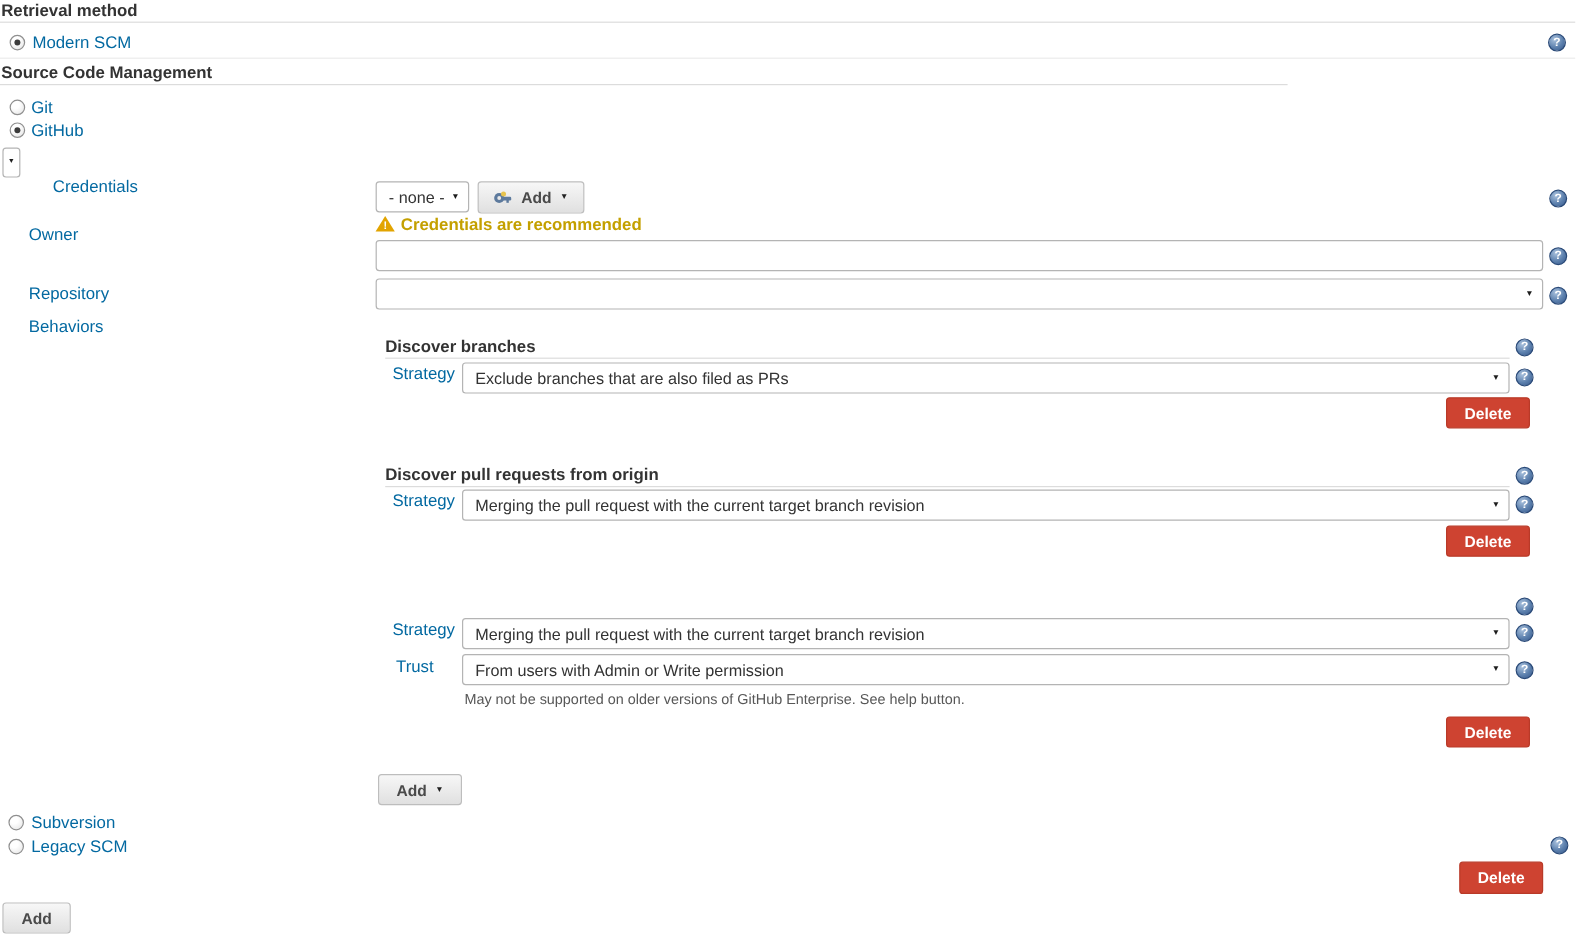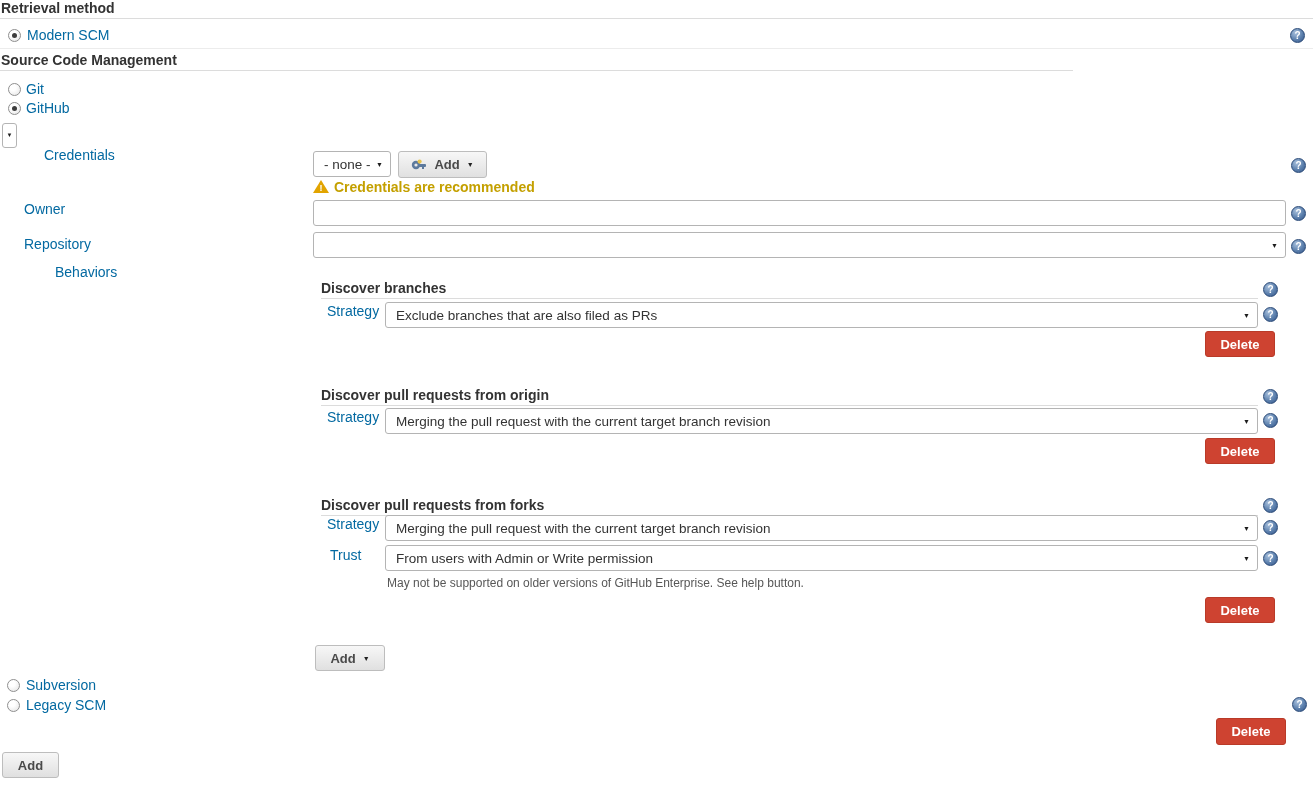--- a/index.html
+++ b/index.html
@@ -104,32 +104,32 @@
     <span>Add</span>
     <span class="caret">▼</span>
   </button>
   <span class="abs help" style="left:1291px; top:158px;">?</span>
 
   <span class="abs warn-tri" style="left:313px; top:180px;">
     <span class="bang">!</span>
   </span>
   <span class="abs warn-text" style="left:334px; top:179px;">Credentials are recommended</span>
 
-  <span class="abs lbl" style="left:24px; top:201px;">Owner</span>
+  <span class="abs lbl" style="left:24px; top:187px;">Owner</span>
   <input class="abs txt" style="left: 313px; top: 200px; width: 973px; height: 26px;" value="">
   <span class="abs help" style="left:1291px; top:206px;">?</span>
 
   <span class="abs lbl" style="left:24px; top:236px;">Repository</span>
   <div class="abs sel" style="left:313px; top:232px; width:973px; height:26px;">
     <span></span>
     <span class="caret">▼</span>
   </div>
   <span class="abs help" style="left:1291px; top:239px;">?</span>
 
-  <span class="abs lbl" style="left:24px; top:264px;margin-left:31px;">Behaviors</span>
+  <span class="abs lbl" style="left:24px; top:264px;">Behaviors</span>
 
   <div class="abs section-title" style="left:321px; top:280px; width:937px;">Discover branches</div>
   <span class="abs help" style="left:1263px; top:282px;">?</span>
   <span class="abs lbl" style="left:327px; top:303px;">Strategy</span>
   <div class="abs sel" style="left:385px; top:302px; width:873px; height:26px;">
     <span>Exclude branches that are also filed as PRs</span>
     <span class="caret">▼</span>
   </div>
   <span class="abs help" style="left:1263px; top:307px;">?</span>
   <button class="abs btn-danger" style="left:1205px; top:331px; width:70px; height:26px;">Delete</button>
@@ -137,21 +137,20 @@
   <div class="abs section-title" style="left:321px; top:387px; width:937px;">Discover pull requests from origin</div>
   <span class="abs help" style="left:1263px; top:389px;">?</span>
   <span class="abs lbl" style="left:327px; top:409px;">Strategy</span>
   <div class="abs sel" style="left:385px; top:408px; width:873px; height:26px;">
     <span>Merging the pull request with the current target branch revision</span>
     <span class="caret">▼</span>
   </div>
   <span class="abs help" style="left:1263px; top:413px;">?</span>
   <button class="abs btn-danger" style="left:1205px; top:438px; width:70px; height:26px;">Delete</button>
 
-  <div class="abs section-title" style="left:321px; top:497px; width:937px;">Discover pull requests from forks</div>
   <span class="abs help" style="left:1263px; top:498px;">?</span>
   <span class="abs lbl" style="left:327px; top:516px;">Strategy</span>
   <div class="abs sel" style="left:385px; top:515px; width:873px; height:26px;">
     <span>Merging the pull request with the current target branch revision</span>
     <span class="caret">▼</span>
   </div>
   <span class="abs help" style="left:1263px; top:520px;">?</span>
   <span class="abs lbl" style="left:330px; top:547px;">Trust</span>
   <div class="abs sel" style="left:385px; top:545px; width:873px; height:26px;">
     <span>From users with Admin or Write permission</span>

